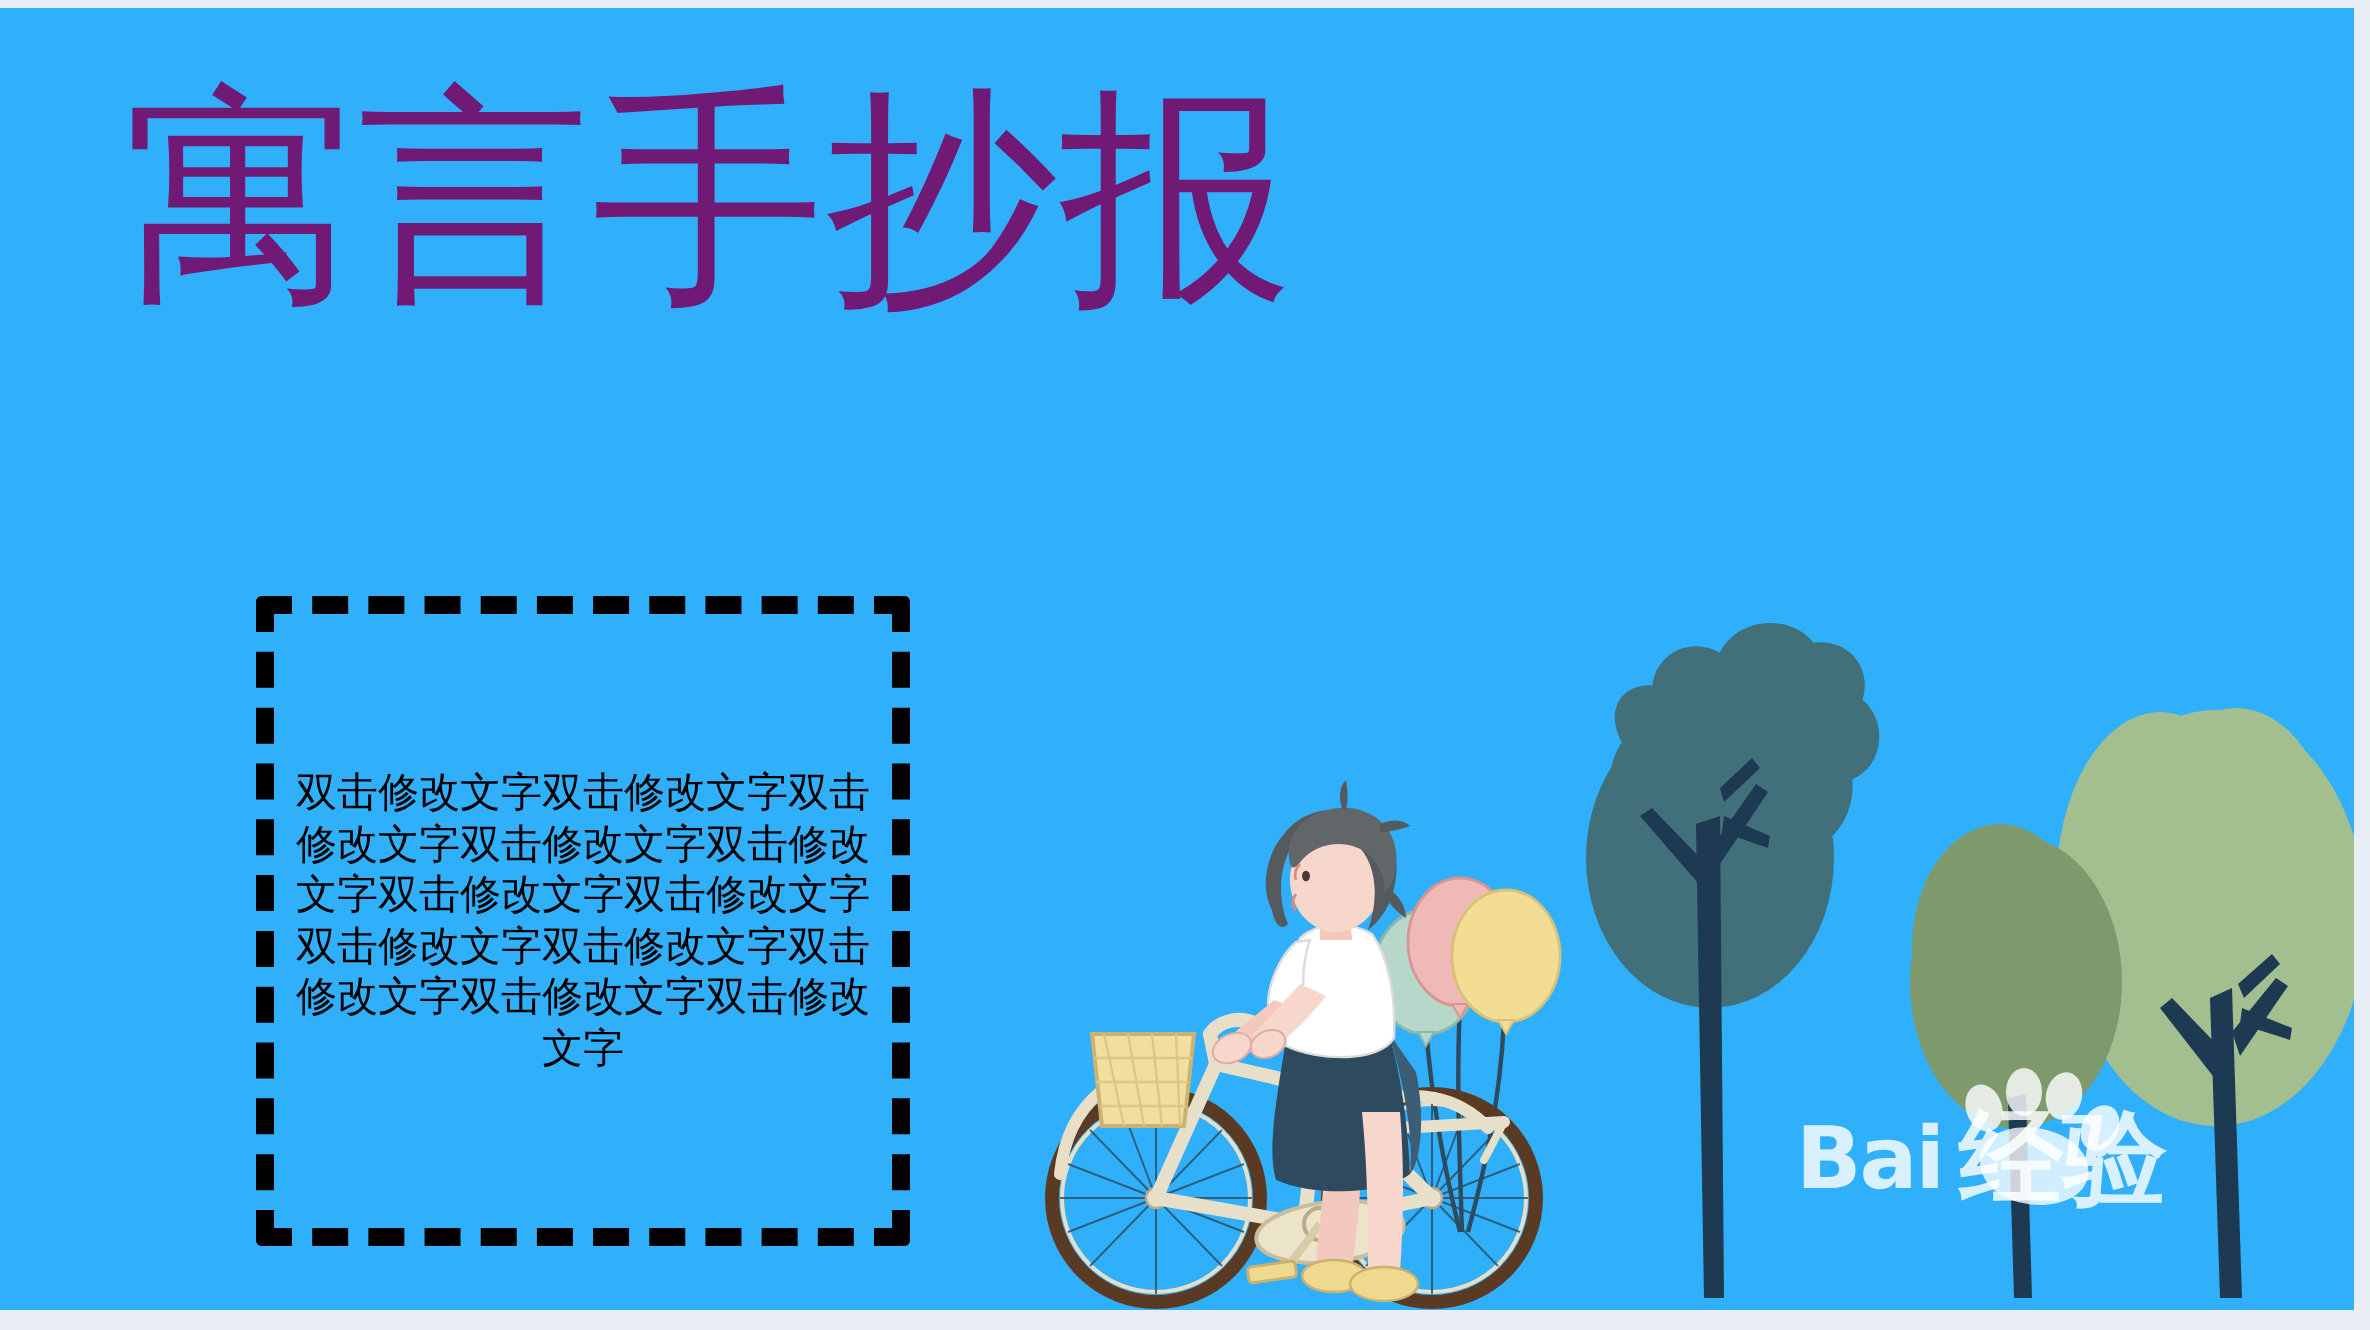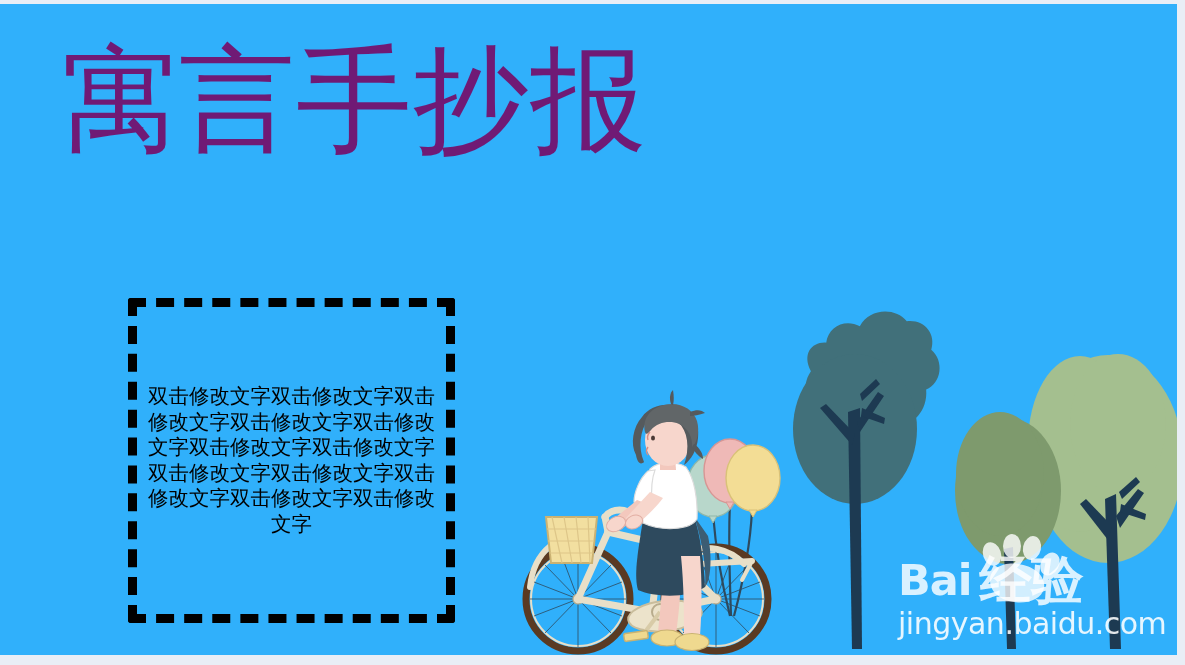--- a/index.html
+++ b/index.html
@@ -305,17 +305,16 @@
         <span id="wm-baidu">Bai</span>
         <svg id="wm-paw" width="96" height="72" viewBox="0 0 96 72">
           <ellipse cx="22" cy="20" rx="9" ry="12" fill="rgba(255,255,255,0.80)" transform="rotate(-18 22 20)"></ellipse>
           <ellipse cx="42" cy="12" rx="9" ry="12" fill="rgba(255,255,255,0.80)"></ellipse>
           <ellipse cx="62" cy="14" rx="9" ry="12" fill="rgba(255,255,255,0.80)" transform="rotate(12 62 14)"></ellipse>
           <ellipse cx="80" cy="30" rx="9" ry="12" fill="rgba(255,255,255,0.80)" transform="rotate(28 80 30)"></ellipse>
           <path d="M20 46 C20 34 34 28 48 30 C64 32 76 42 74 54 C72 66 56 70 44 68 C30 66 20 58 20 46 Z" fill="rgba(255,255,255,0.78)"></path>
         </svg>
         <span id="wm-jingyan">经验</span>
       </div>
-      <div id="wm-url">jingyan.baidu.com</div>
     </div>
 
   </div>
 </div>
 
 </body></html>

